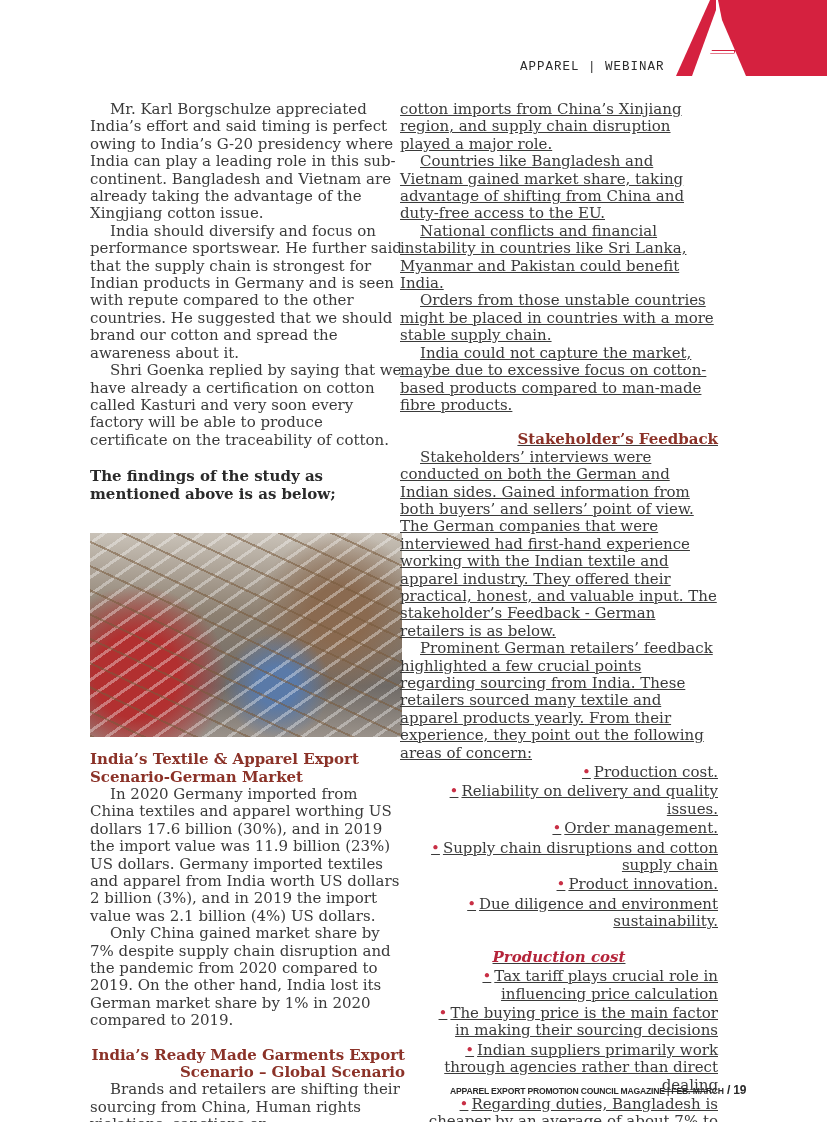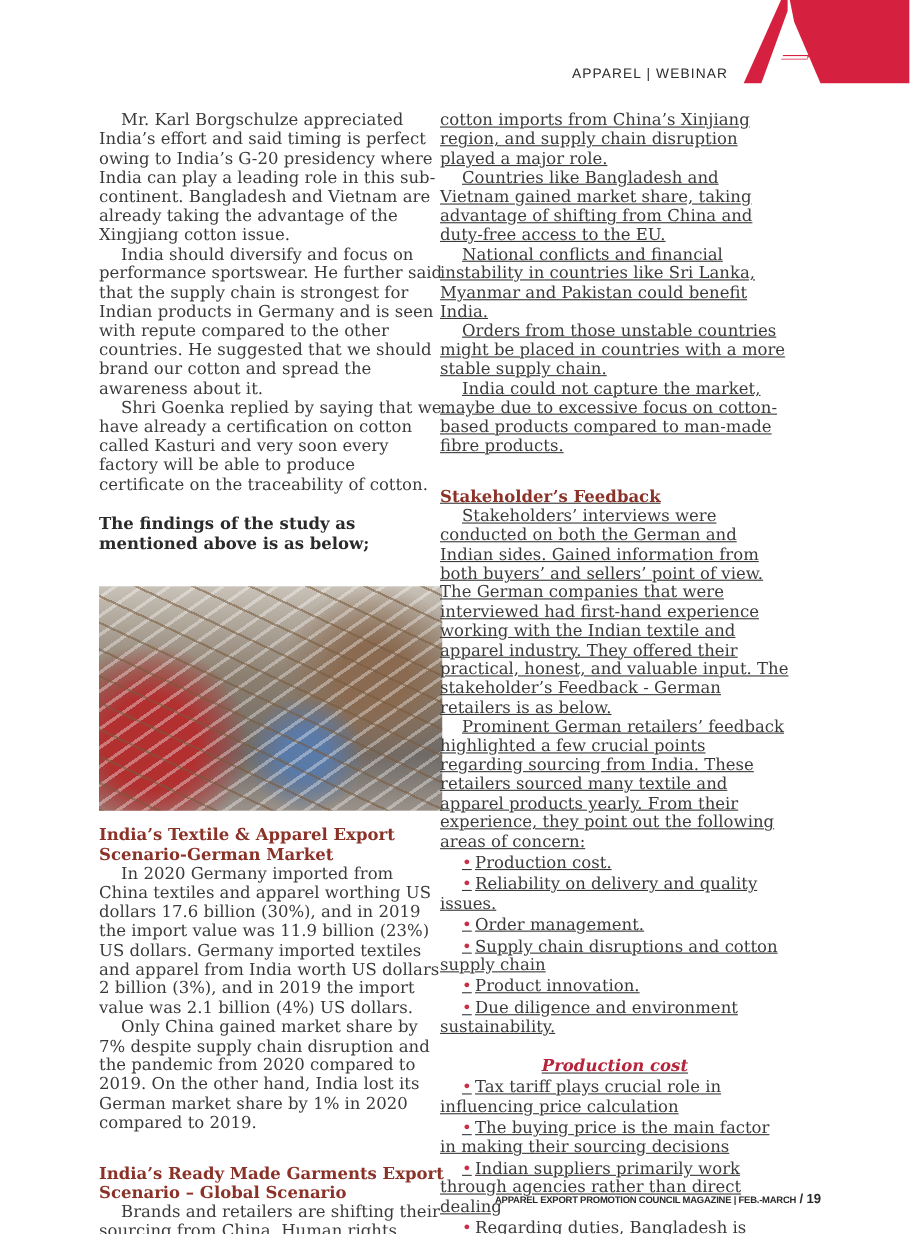--- a/index.html
+++ b/index.html
@@ -1,30 +1,30 @@
 <!DOCTYPE html>
 <html><head>
 <meta charset="utf-8">
 <style>
   html, body { margin:0; padding:0; background:#ffffff; }
   body { width:827px; height:1122px; position:relative; overflow:hidden;
          font-family:"DejaVu Serif", "Liberation Serif", serif; color:#3a3a3a; }
   .logo { position:absolute; left:670px; top:0; width:157px; height:76px; }
   .header-label { position:absolute; left:520px; top:60px; font-size:12.5px;
-                  letter-spacing:1px; color:#2b2b2b; font-family:Liberation Sans, sans-serif; }
+                  letter-spacing:1px; color:#2b2b2b; font-family:Liberation Mono, monospace; }
   .col { position:absolute; top:101px; font-size:15px; line-height:17.4px; }
   .col-left { left:90px; width:315px; }
   .col-right { left:400px; width:318px;text-decoration:underline; }
   .p { margin:0; text-indent:20px; }
   .p.noindent { text-indent:0; }
   .lead-bold { font-weight:bold; color:#2a2a2a; margin:18px 0 0 0; line-height:18px; }
   .heading { color:#8b3228; font-weight:bold; margin:0; line-height:17.4px; }
-  .heading.spaced { margin-top:29px; }
+  .heading.spaced { margin-top:17px;text-align:right; }
   .subhead-italic { color:#b5243a; font-weight:bold; font-style:italic; margin:18px 0 2px 0;text-align:center; }
-  .bullet { margin:2px 0 0 0; text-indent:20px; }
+  .bullet { margin:2px 0 0 0; text-indent:20px;text-align:right; }
   .bullet .dot { color:#c82f45; margin-right:3px; }
   .photo { display:block; width:312px; height:204px; margin:30px 0 14px 0;
            background:
              repeating-linear-gradient(25deg, rgba(120,90,60,0.55) 0 2px, transparent 2px 22px),
              repeating-linear-gradient(-35deg, rgba(255,255,255,0.35) 0 3px, transparent 3px 14px),
              radial-gradient(circle at 15% 70%, #b23030 0 14%, transparent 30%),
              radial-gradient(circle at 60% 75%, #5a7aa8 0 8%, transparent 22%),
              radial-gradient(circle at 80% 40%, #8a6a50 0 10%, transparent 30%),
              linear-gradient(180deg, #c9c2b8 0%, #8c7f70 40%, #6f6a66 75%, #9a928a 100%); }
   .footer { position:absolute; left:450px; top:1083px; font-family:"Liberation Sans", sans-serif;

